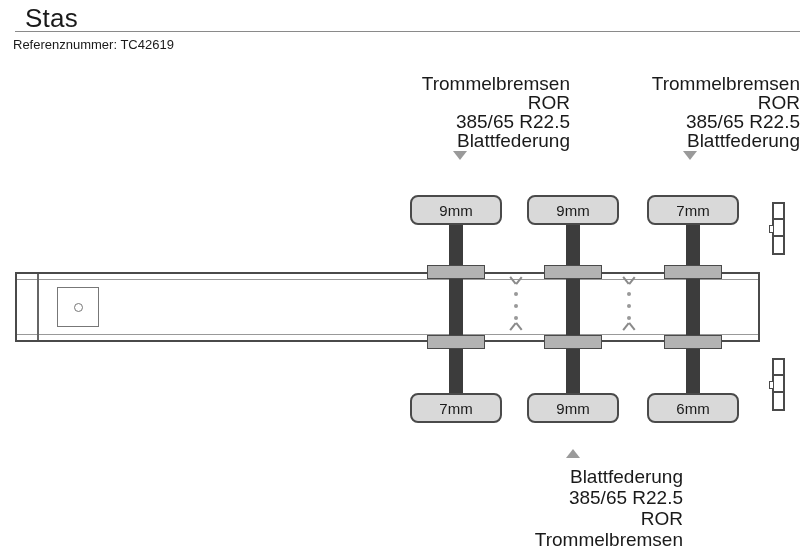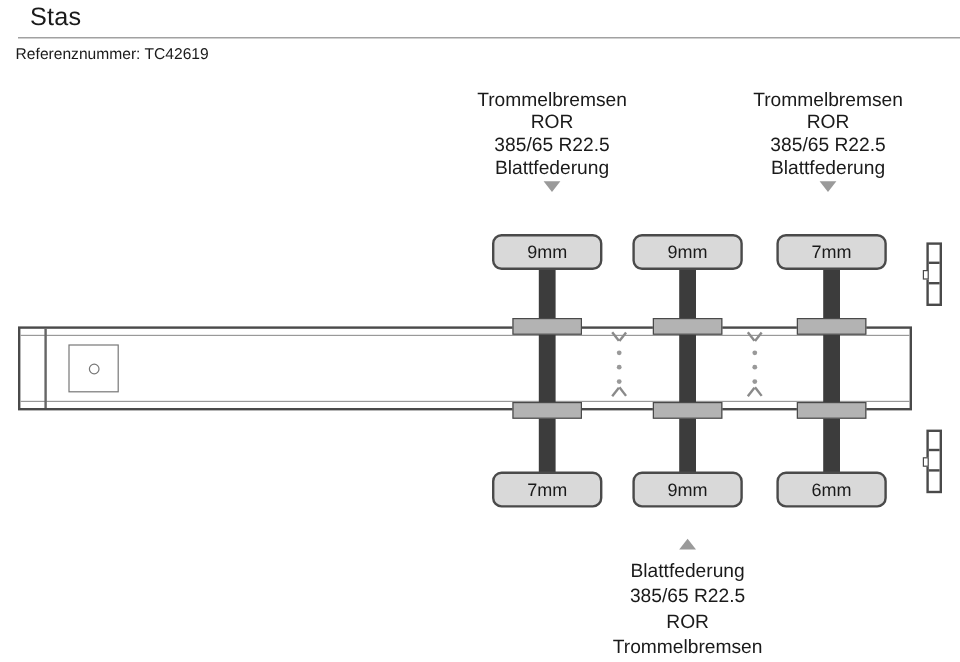--- a/index.html
+++ b/index.html
@@ -7,25 +7,25 @@
     --tire-box-fill:#d9d9d9;
     --axle-bar:#3c3c3c;
     --mount-fill:#b3b3b3;
     --arrow:#9a9a9a;
     --text:#1a1a1a;
   }
   *{margin:0;padding:0;box-sizing:border-box}
   html,body{width:800px;height:552px;background:#fff;overflow:hidden}
   body{position:relative;font-family:"Liberation Sans",sans-serif;color:var(--text)}
 
-  .title{position:absolute;left:25px;top:3px;font-size:21px;letter-spacing:.2px}
+  .title{position:absolute;left:25px;top:3px;font-size:26px;letter-spacing:.2px}
   .divider{position:absolute;left:15px;top:31px;width:785px;border-top:1px solid #8a8a8a}
   .reference{position:absolute;left:13px;top:37px;font-size:13px}
 
-  .spec-block{position:absolute;width:220px;text-align:center;font-size:16px;line-height:19px}
+  .spec-block{position:absolute;width:220px;text-align:right;font-size:19px;line-height:19px}
   .spec-block.bottom{line-height:21px}
 
   .arrow{position:absolute;width:0;height:0;border-left:7px solid transparent;border-right:7px solid transparent}
   .arrow.down{border-top:9px solid var(--arrow)}
   .arrow.up{border-bottom:9px solid var(--arrow)}
 
   .beam{position:absolute;left:15px;top:272px;width:745px;height:70px;border:2px solid var(--line);background:#fff;z-index:1}
   .rail{position:absolute;left:0;right:0;height:1px;background:#999}
   .rail.t{top:5px}
   .rail.b{bottom:5px}

